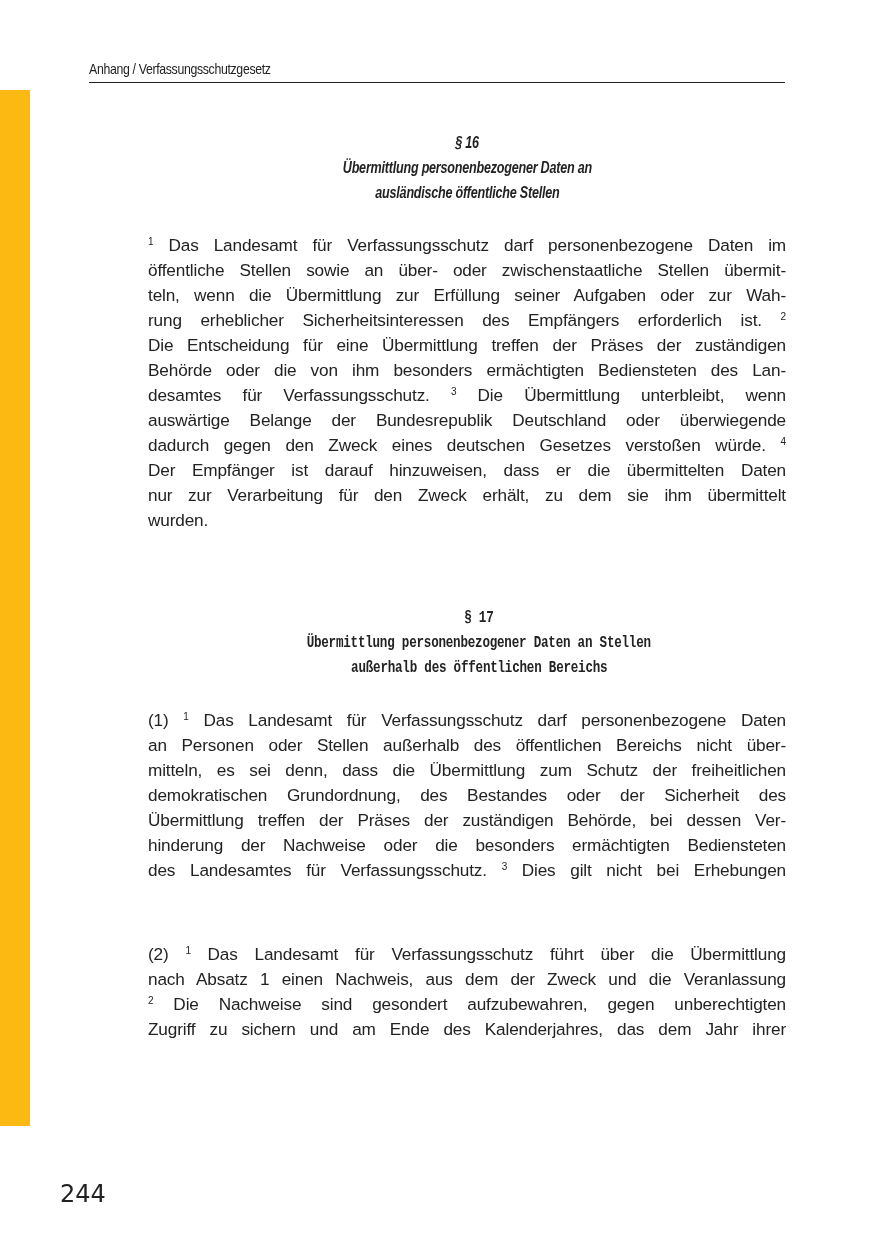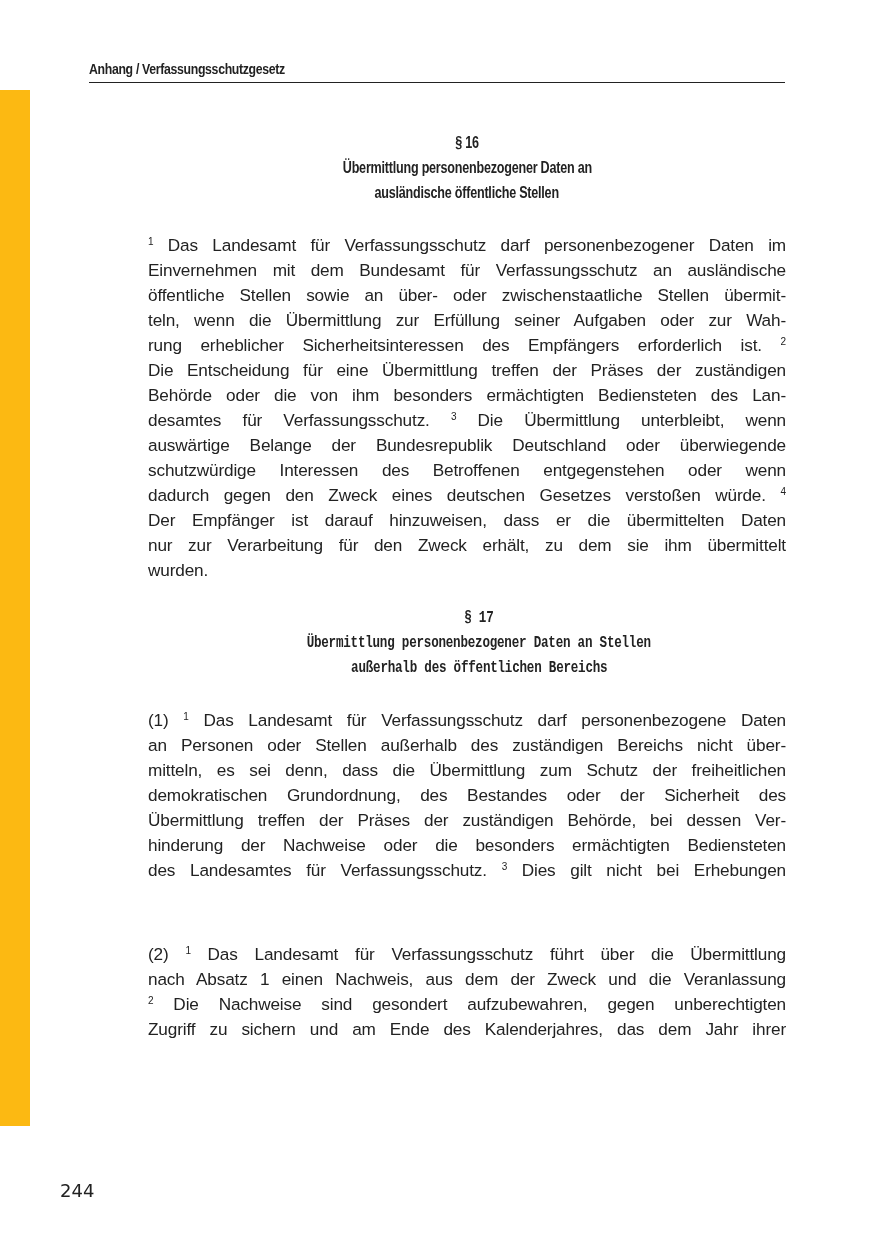--- a/index.html
+++ b/index.html
@@ -20,21 +20,21 @@
     background: #FCB912;
   }
   .running-header {
     position: absolute;
     left: 89px;
     top: 60px;
     width: 696px;
     height: 22px;
     border-bottom: 1.2px solid #222;
     font-family: "Liberation Sans", sans-serif;
-    font-weight: bold;
+    font-weight: normal;
     font-size: 15px;
     letter-spacing: -0.4px;
     transform-origin: left top;
   }
   .running-header span {
     display: inline-block;
     transform: scaleX(0.82);
     transform-origin: left center;
     white-space: nowrap;
   }
@@ -82,63 +82,61 @@
   sup {
     font-size: 10px;
     vertical-align: 6px;
     line-height: 0;
   }
   .page-number {
     position: absolute;
     left: 60px;
     top: 1180px;
     font-family: "DejaVu Sans", sans-serif;
-    font-size: 18px;
+    font-size: 24px;
     color: #222;
   }
 </style>
 </head>
 <body>
 
 <div class="accent-bar"></div>
 
 <div class="running-header">
   <span>Anhang / Verfassungsschutzgesetz</span>
 </div>
 
 <div class="content" id="content">
-    <div class="section-heading" style="position: absolute; left: 0px; width: 638px; top: 0px;">
+    <div class="section-heading" style="position: absolute; left: 0px; width: 638px; top: 0px; font-style: italic;">
       <div class="line"><span>§ 16</span></div>
       <div class="line"><span>Übermittlung personenbezogener Daten an</span></div>
       <div class="line"><span>ausländische öffentliche Stellen</span></div>
     </div>
     <div class="para" style="position: absolute; left: 0px; width: 638px; top: 103px;">
-      <span class="ln"><span></span><sup>1</sup><span> Das Landesamt für Verfassungsschutz darf personenbezogener Daten im</span></span>
-      <span class="ln"><span>Einvernehmen mit dem Bundesamt für Verfassungsschutz an ausländische</span></span>
+      <span class="ln"><span></span><sup>1</sup><span> Das Landesamt für Verfassungsschutz darf personenbezogene Daten im</span></span>
       <span class="ln"><span>öffentliche Stellen sowie an über- oder zwischenstaatliche Stellen übermit-</span></span>
       <span class="ln"><span>teln, wenn die Übermittlung zur Erfüllung seiner Aufgaben oder zur Wah-</span></span>
       <span class="ln"><span>rung erheblicher Sicherheitsinteressen des Empfängers erforderlich ist.</span> <sup>2</sup></span>
       <span class="ln"><span>Die Entscheidung für eine Übermittlung treffen der Präses der zuständigen</span></span>
       <span class="ln"><span>Behörde oder die von ihm besonders ermächtigten Bediensteten des Lan-</span></span>
       <span class="ln"><span>desamtes für Verfassungsschutz.</span> <sup>3</sup><span> Die Übermittlung unterbleibt, wenn</span></span>
       <span class="ln"><span>auswärtige Belange der Bundesrepublik Deutschland oder überwiegende</span></span>
-      <span class="ln"><span>schutzwürdige Interessen des Betroffenen entgegenstehen oder wenn</span></span>
       <span class="ln"><span>dadurch gegen den Zweck eines deutschen Gesetzes verstoßen würde.</span> <sup>4</sup></span>
       <span class="ln"><span>Der Empfänger ist darauf hinzuweisen, dass er die übermittelten Daten</span></span>
       <span class="ln"><span>nur zur Verarbeitung für den Zweck erhält, zu dem sie ihm übermittelt</span></span>
       <span class="ln last"><span>wurden.</span></span>
     </div>
     <div class="section-heading" style="position: absolute; left: 12px; width: 638px; top: 475px; font-family: Liberation Mono, monospace;">
       <div class="line"><span>§ 17</span></div>
       <div class="line"><span>Übermittlung personenbezogener Daten an Stellen</span></div>
       <div class="line"><span>außerhalb des öffentlichen Bereichs</span></div>
     </div>
     <div class="para" style="position: absolute; left: 0px; width: 638px; top: 578px;">
       <span class="ln"><span>(1) </span><sup>1</sup><span> Das Landesamt für Verfassungsschutz darf personenbezogene Daten</span></span>
-      <span class="ln"><span>an Personen oder Stellen außerhalb des zuständigen Bereichs nicht über-</span></span>
+      <span class="ln"><span>an Personen oder Stellen außerhalb des öffentlichen Bereichs nicht über-</span></span>
       <span class="ln"><span>mitteln, es sei denn, dass die Übermittlung zum Schutz der freiheitlichen</span></span>
       <span class="ln"><span>demokratischen Grundordnung, des Bestandes oder der Sicherheit des</span></span>
       <span class="ln"><span>Übermittlung treffen der Präses der zuständigen Behörde, bei dessen Ver-</span></span>
       <span class="ln"><span>hinderung der Nachweise oder die besonders ermächtigten Bediensteten</span></span>
       <span class="ln"><span>des Landesamtes für Verfassungsschutz.</span> <sup>3</sup><span> Dies gilt nicht bei Erhebungen</span></span>
     </div>
     <div class="para" style="position: absolute; left: 0px; width: 638px; top: 812px;">
       <span class="ln"><span>(2) </span><sup>1</sup><span> Das Landesamt für Verfassungsschutz führt über die Übermittlung</span></span>
       <span class="ln"><span>nach Absatz 1 einen Nachweis, aus dem der Zweck und die Veranlassung</span></span>
       <span class="ln"><span></span><sup>2</sup><span> Die Nachweise sind gesondert aufzubewahren, gegen unberechtigten</span></span>

